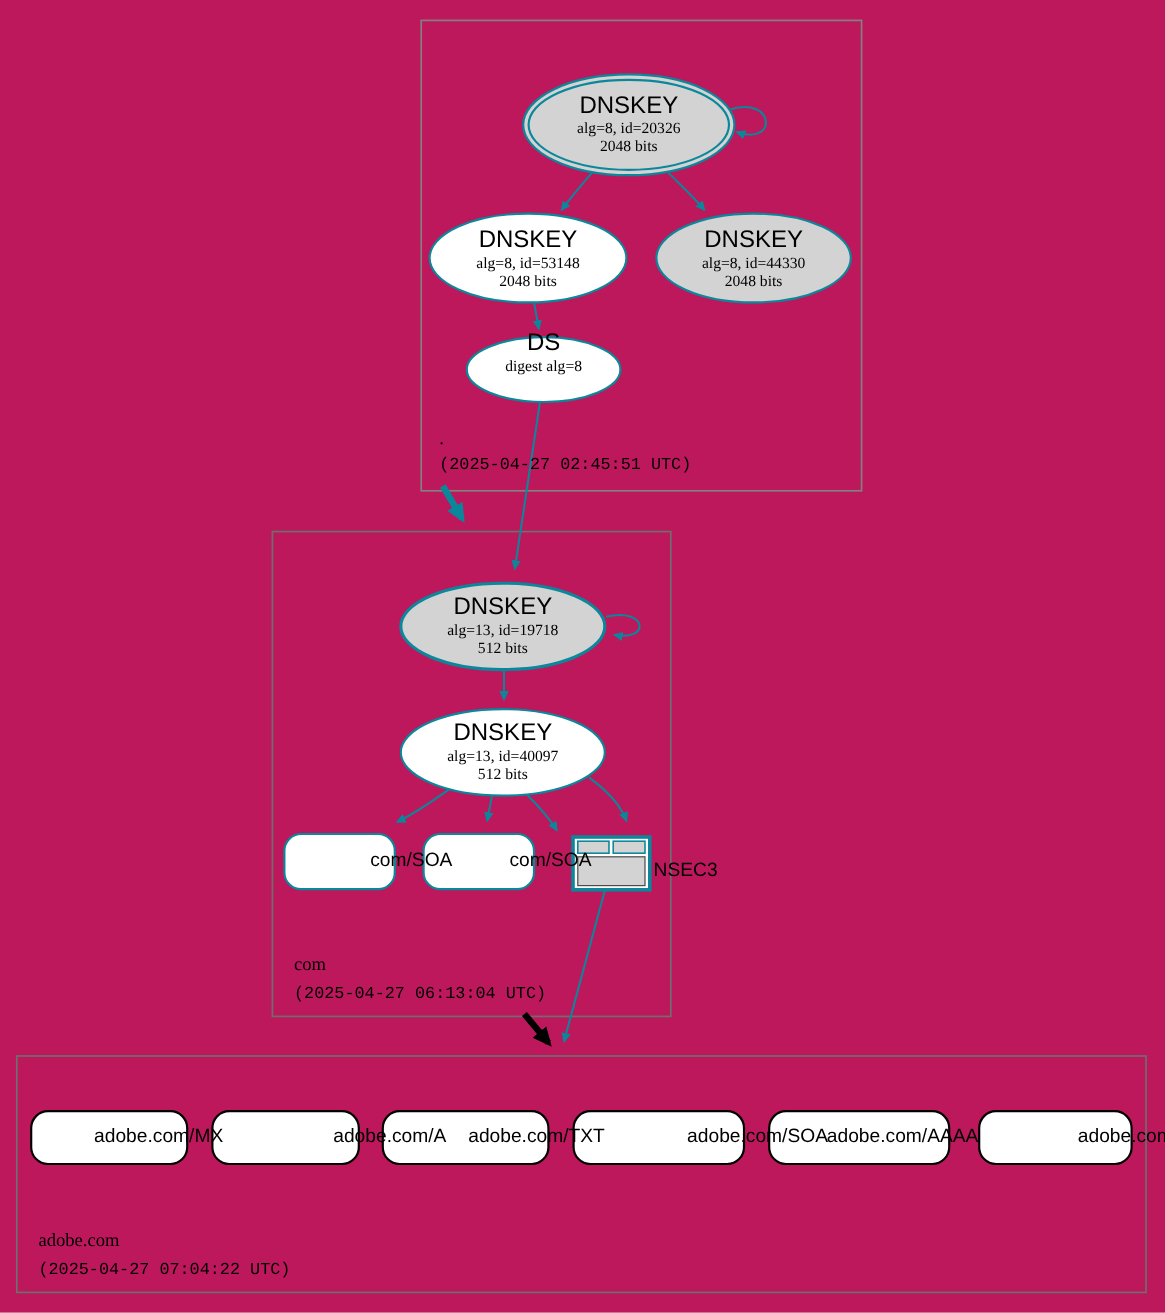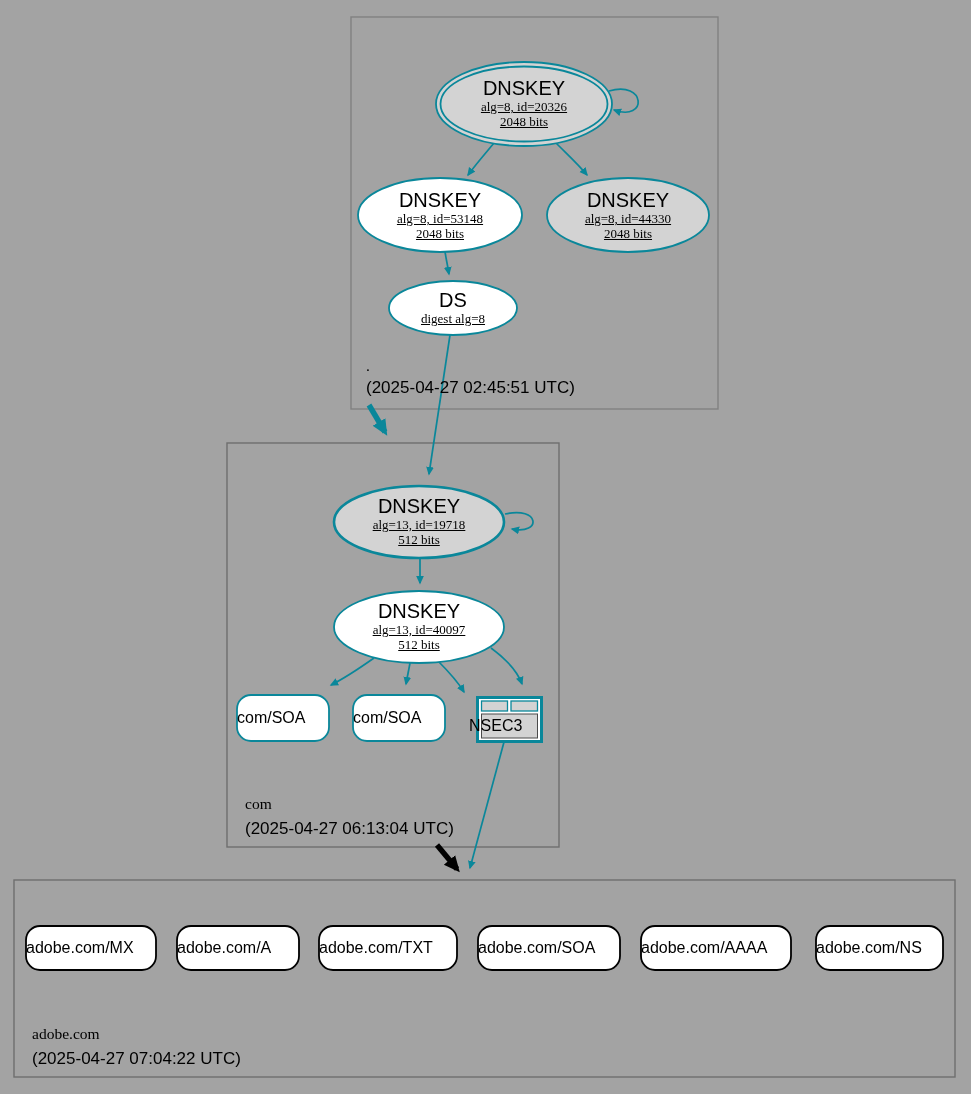--- a/index.html
+++ b/index.html
@@ -1,30 +1,30 @@
 <!DOCTYPE html>
 <html><head>
 <meta charset="utf-8">
 <style>
   html,body { margin:0; padding:0; background:#ffffff; }
   .canvas {
     position:relative;
     width:971px; height:1094px;
-    background:#a3a3a3;
+    background:#be185d;
     font-family:"Liberation Sans", sans-serif;
     overflow:hidden;
   }
   svg.layer { position:absolute; left:0; top:0; }
   .txt { position:absolute; color:#000; pointer-events:none; }
   .node-label { text-align:center; }
   .node-title { font-family:"Liberation Sans", sans-serif; font-size:20px; line-height:21px; }
-  .node-meta  { font-family:"Liberation Serif", serif; font-size:13px; line-height:15px;text-decoration:underline; }
-  .rrset-label { font-family:"Liberation Sans", sans-serif; font-size:16px; line-height:18px; text-align:left; }
+  .node-meta  { font-family:"Liberation Serif", serif; font-size:13px; line-height:15px; }
+  .rrset-label { font-family:"Liberation Sans", sans-serif; font-size:16px; line-height:18px; text-align:right;padding-left:48px; }
   .zone-name { font-family:"Liberation Serif", serif; font-size:15.5px; line-height:17px; }
-  .zone-ts   { font-family:Liberation Sans, sans-serif; font-size:17px; line-height:16px; }
+  .zone-ts   { font-family:Liberation Mono, monospace; font-size:14px; line-height:16px; }
 </style>
 </head>
 <body>
 
 <div class="canvas">
 
   <svg class="layer" width="971" height="1094" viewBox="0 0 971 1094">
     <defs>
       <marker id="ah" viewBox="0 0 10 10" refX="8" refY="5" markerWidth="5.2" markerHeight="5.2" orient="auto">
         <path d="M0,0.6 L9.6,5 L0,9.4 z" fill="#0a879a"></path>
@@ -92,21 +92,21 @@
   <div class="txt node-label" style="left:350px; top:190px; width:180px">
     <div class="node-title">DNSKEY</div>
     <div class="node-meta">alg=8, id=53148</div>
     <div class="node-meta">2048 bits</div>
   </div>
   <div class="txt node-label" style="left:538px; top:190px; width:180px">
     <div class="node-title">DNSKEY</div>
     <div class="node-meta">alg=8, id=44330</div>
     <div class="node-meta">2048 bits</div>
   </div>
-  <div class="txt node-label" style="left:373px; top:290px; width:160px">
+  <div class="txt node-label" style="left:373px; top:276px; width:160px">
     <div class="node-title">DS</div>
     <div class="node-meta">digest alg=8</div>
   </div>
   <div class="txt zone-name" style="left:366px; top:357px">.</div>
   <div class="txt zone-ts" style="left:366px; top:380px">(2025-04-27 02:45:51 UTC)</div>
 
   <div class="txt node-label" style="left:329px; top:496px; width:180px">
     <div class="node-title">DNSKEY</div>
     <div class="node-meta">alg=13, id=19718</div>
     <div class="node-meta">512 bits</div>
@@ -117,20 +117,20 @@
     <div class="node-meta">512 bits</div>
   </div>
   <div class="txt rrset-label" style="left:237px; top:709px; width:92px">com/SOA</div>
   <div class="txt rrset-label" style="left:353px; top:709px; width:92px">com/SOA</div>
   <div class="txt rrset-label" style="left:469px; top:717px; width:81px">NSEC3</div>
   <div class="txt zone-name" style="left:245px; top:795px">com</div>
   <div class="txt zone-ts" style="left:245px; top:821px">(2025-04-27 06:13:04 UTC)</div>
 
   <div class="txt rrset-label" style="left:26px; top:939px; width:112px">adobe.com/MX</div>
   <div class="txt rrset-label" style="left:177px; top:939px; width:147px">adobe.com/A</div>
-  <div class="txt rrset-label" style="left:319px; top:939px; width:118px">adobe.com/TXT</div>
+  <div class="txt rrset-label" style="left:338px; top:939px; width:118px">adobe.com/TXT</div>
   <div class="txt rrset-label" style="left:478px; top:939px; width:164px">adobe.com/SOA</div>
   <div class="txt rrset-label" style="left:641px; top:939px; width:124px">adobe.com/AAAA</div>
   <div class="txt rrset-label" style="left:816px; top:939px; width:140px">adobe.com/NS</div>
   <div class="txt zone-name" style="left:32px; top:1025px">adobe.com</div>
   <div class="txt zone-ts" style="left:32px; top:1051px">(2025-04-27 07:04:22 UTC)</div>
 
 </div>
 
 </body></html>

